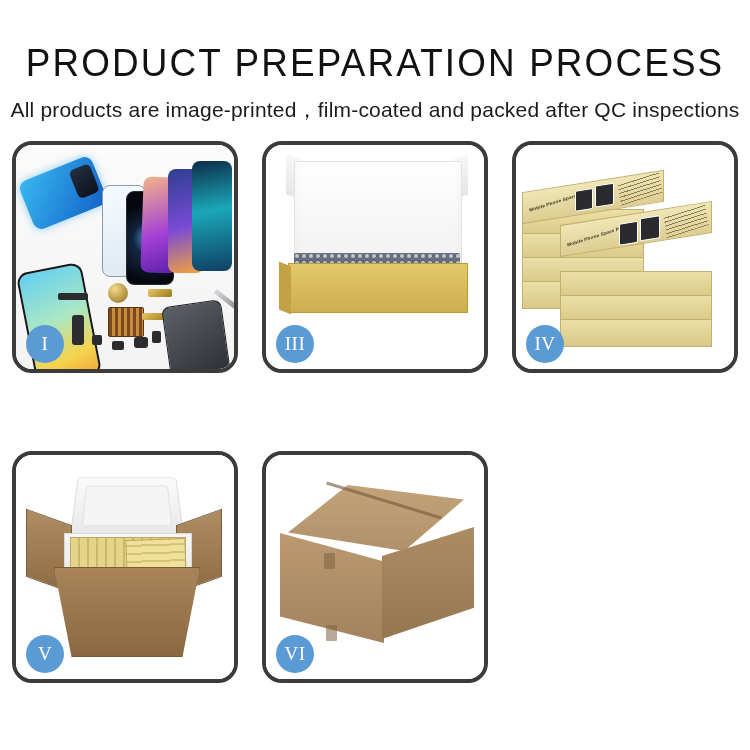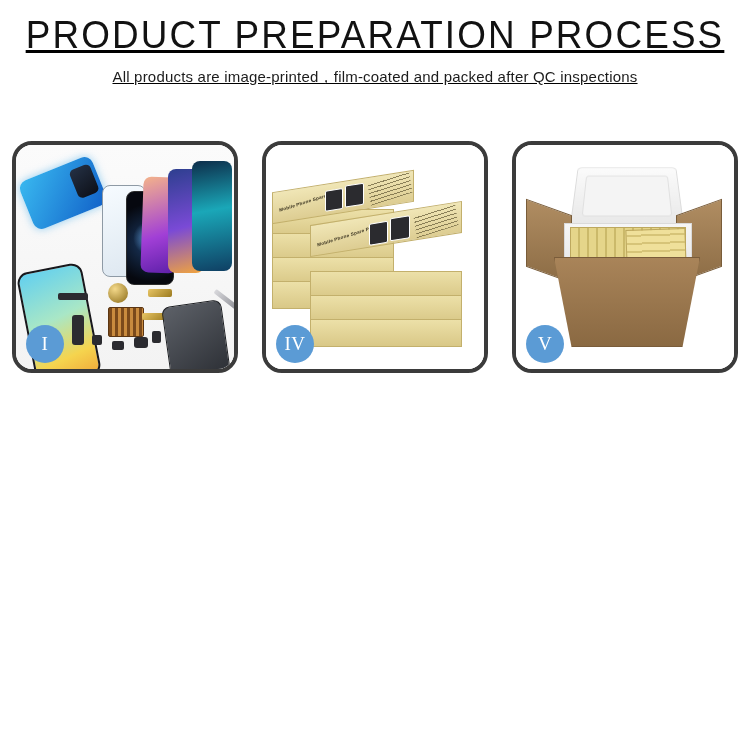--- a/index.html
+++ b/index.html
@@ -3,32 +3,32 @@
 <meta charset="utf-8">
 <style>
   html,body{margin:0;padding:0;}
   body{
     width:750px;height:750px;
     background:#ffffff;
     font-family:"Liberation Sans", sans-serif;
     overflow:hidden;
     position:relative;
   }
-  .header{text-align:center;padding-top:16px;text-decoration:underline;}
+  .header{text-align:center;padding-top:44px;}
   .title{
     font-size:38px;
     letter-spacing:2.2px;
     color:#121212;
     font-weight:400;
     line-height:1.05;
     white-space:nowrap;
     transform:scaleX(0.97);
   }
   .subtitle{
-    font-size:15px;
+    font-size:21px;
     color:#1c1c1c;
     margin-top:12px;
     letter-spacing:.2px;
     white-space:nowrap;
   }
   .grid{
     position:absolute;
     left:12px;top:141px;
     width:726px;height:542px;
     display:grid;
@@ -318,20 +318,30 @@
         <div class="chip" style="left:118px;top:192px;width:14px;height:11px;border-radius:3px;"></div>
         <div class="chip" style="left:136px;top:186px;width:9px;height:12px;"></div>
         <div class="backplate"></div>
         <div class="tweezer"></div>
       </div>
     </div>
     <div class="badge">I</div>
   </div>
 
 
+  <div class="panel">
+    <div class="panel-inner p3">
+      <div class="lid-flap-l"></div>
+      <div class="lid-flap-r"></div>
+      <div class="lid"></div>
+      <div class="box-fill"></div>
+      <div class="box-base"></div>
+    </div>
+    <div class="badge">III</div>
+  </div>
 
   <div class="panel">
     <div class="panel-inner p4">
       <div class="stack">
         <div class="sbox" style="left:2px;top:42px;width:120px;"></div>
         <div class="sbox" style="left:2px;top:66px;width:120px;"></div>
         <div class="sbox" style="left:2px;top:90px;width:120px;"></div>
         <div class="sbox" style="left:2px;top:114px;width:120px;"></div>
         <div class="sbox" style="left:40px;top:104px;width:150px;"></div>
         <div class="sbox" style="left:40px;top:128px;width:150px;"></div>
@@ -359,14 +369,25 @@
       <div class="flap-l"></div>
       <div class="flap-r"></div>
       <div class="foam-in"></div>
       <div class="prods"></div>
       <div class="prods2"></div>
       <div class="carton"></div>
     </div>
     <div class="badge">V</div>
   </div>
 
+  <div class="panel">
+    <div class="panel-inner p6">
+      <div class="c-top"></div>
+      <div class="c-left"></div>
+      <div class="c-right"></div>
+      <div class="seam"></div>
+      <div class="tapebit" style="left:58px;top:98px;width:11px;height:16px;"></div>
+      <div class="tapebit" style="left:60px;top:170px;width:11px;height:16px;"></div>
+    </div>
+    <div class="badge">VI</div>
+  </div>
 
 </div>
 
 </body></html>

